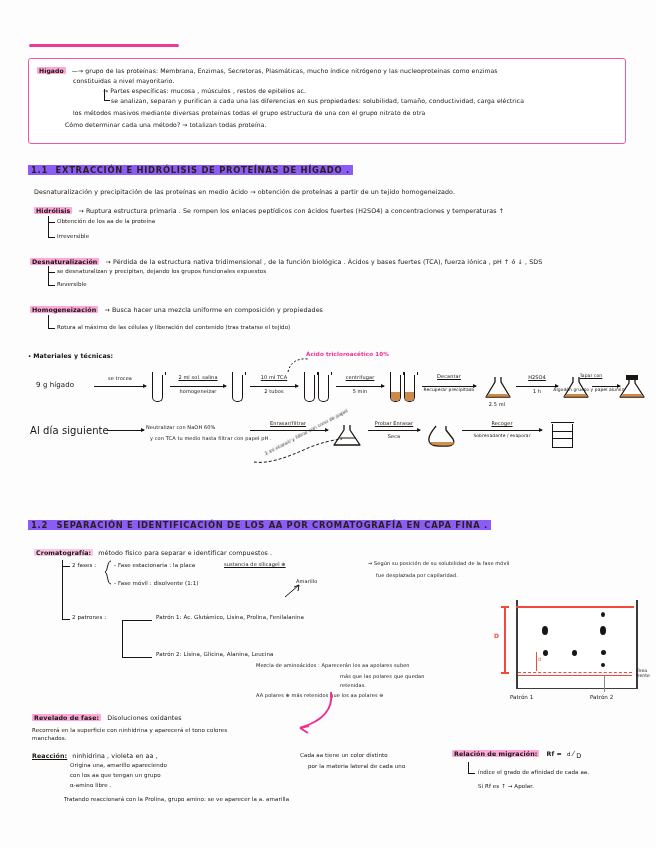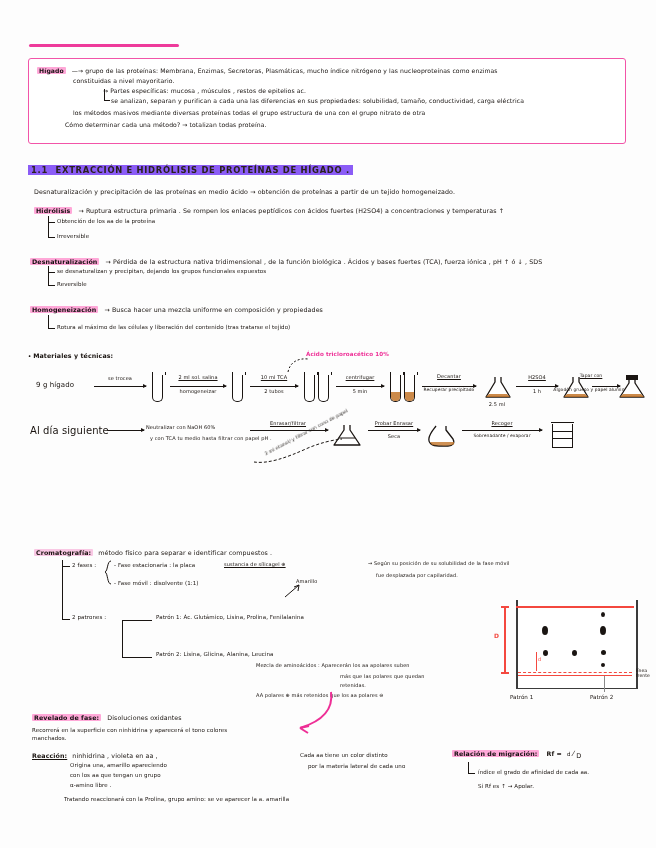--- a/index.html
+++ b/index.html
@@ -280,20 +280,26 @@
   <div class="arrow" style="left:462px;top:430px;width:80px;"></div>
   <div class="alabel hw blur" style="left:460px;top:420px;width:84px;text-decoration:underline;">Recoger</div>
   <div class="alabel hw blur" style="left:456px;top:433px;width:92px;font-size:4.4px;">Sobrenadante / evaporar</div>
 
   <div class="beaker" style="left:552px;top:424px;">
     <div class="rim"></div>
     <div style="position:absolute;left:0;right:0;top:7px;height:1.1px;background:#1a1512;"></div>
     <div style="position:absolute;left:0;right:0;top:14px;height:1.1px;background:#1a1512;"></div>
   </div>
 
+  <div class="sec hw" style="left:28px;top:520px;">
+    <span class="hl-wide">
+      <span>1.2</span>
+      <span style="margin-left:5px;">SEPARACIÓN E IDENTIFICACIÓN DE LOS  AA  POR CROMATOGRAFÍA EN CAPA FINA .</span>
+    </span>
+  </div>
 
   <div class="line hw blur" style="left:34px;top:549px;">
     <span class="hl-soft" style="font-weight:bold;">Cromatografía:</span>
     <span style="margin-left:3px;">método físico para separar e identificar compuestos .</span>
   </div>
 
   <div class="vbar" style="left:62px;top:560px;height:60px;"></div>
   <div class="hbar" style="left:62px;top:566px;width:8px;"></div>
   <div class="line sm hw blur" style="left:72px;top:562px;">2 fases :</div>
   <svg style="position:absolute;left:104px;top:560px;" width="8" height="26">

